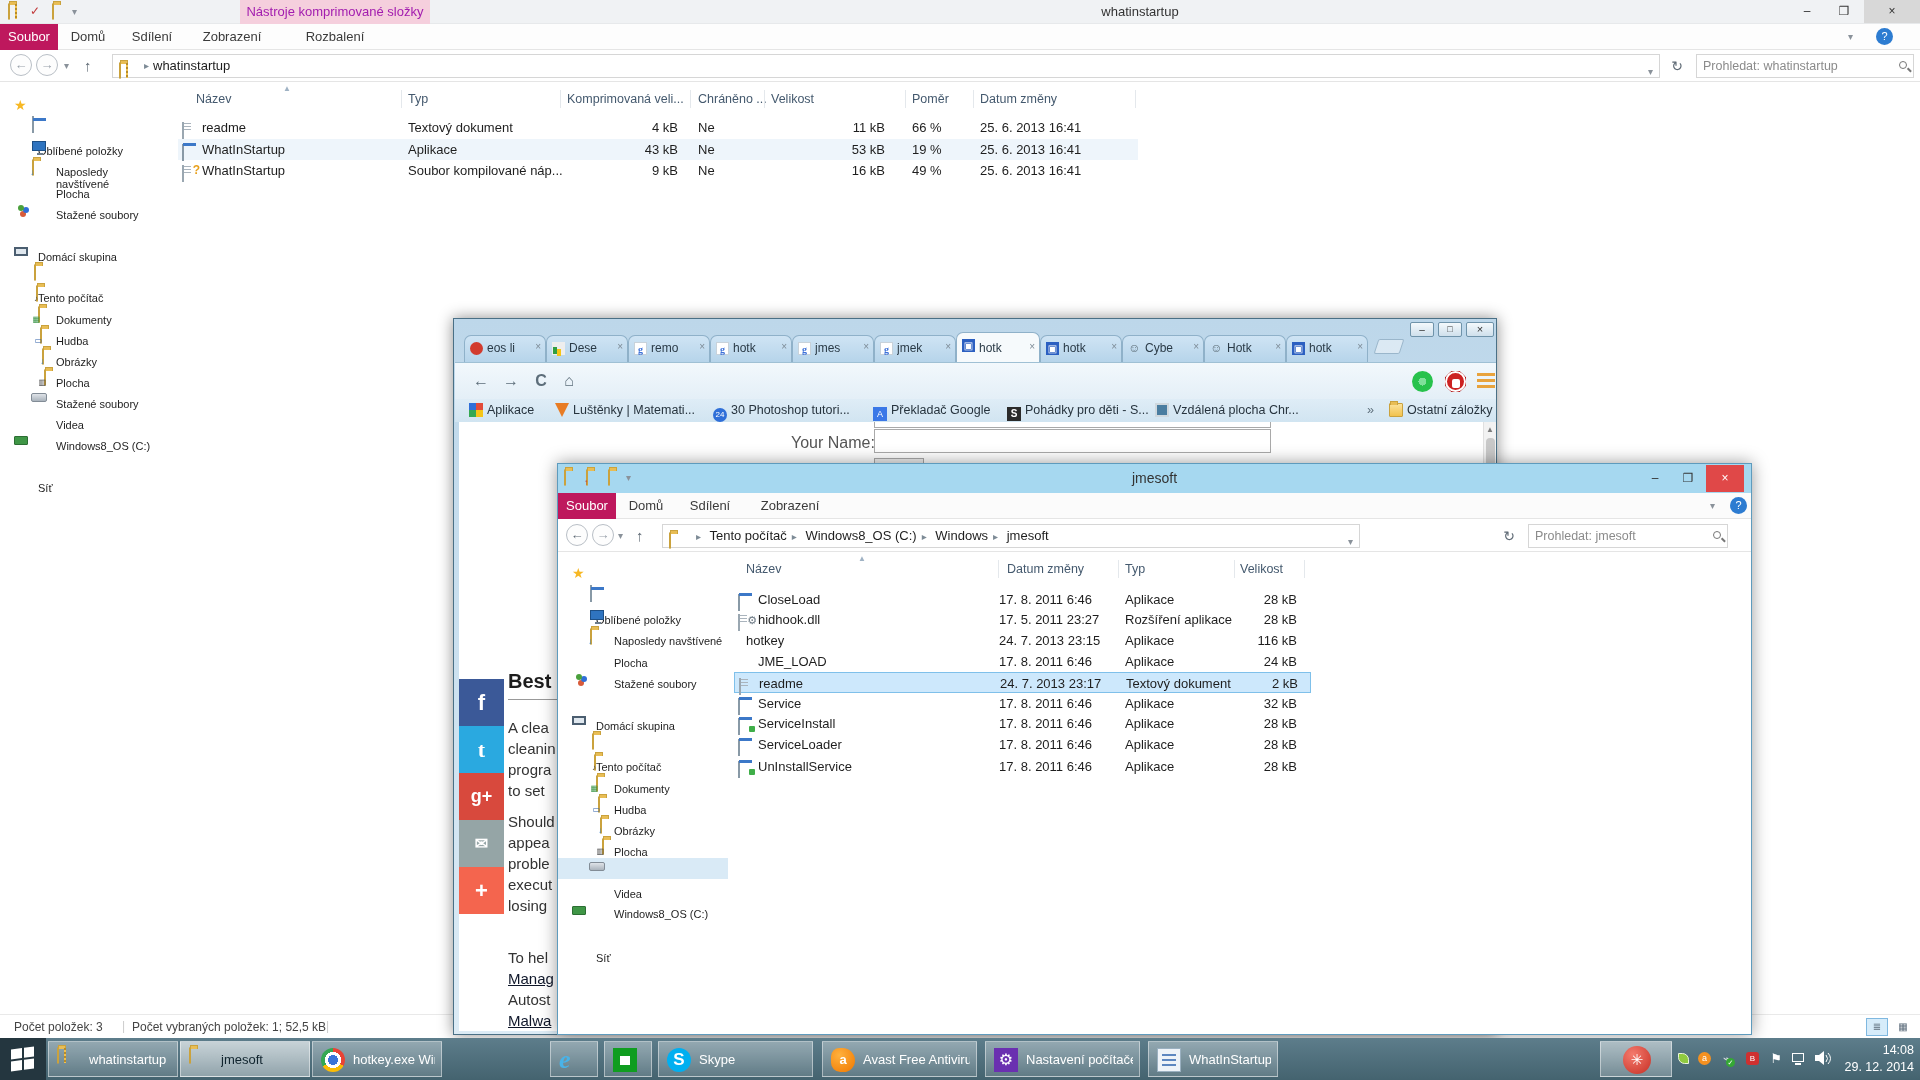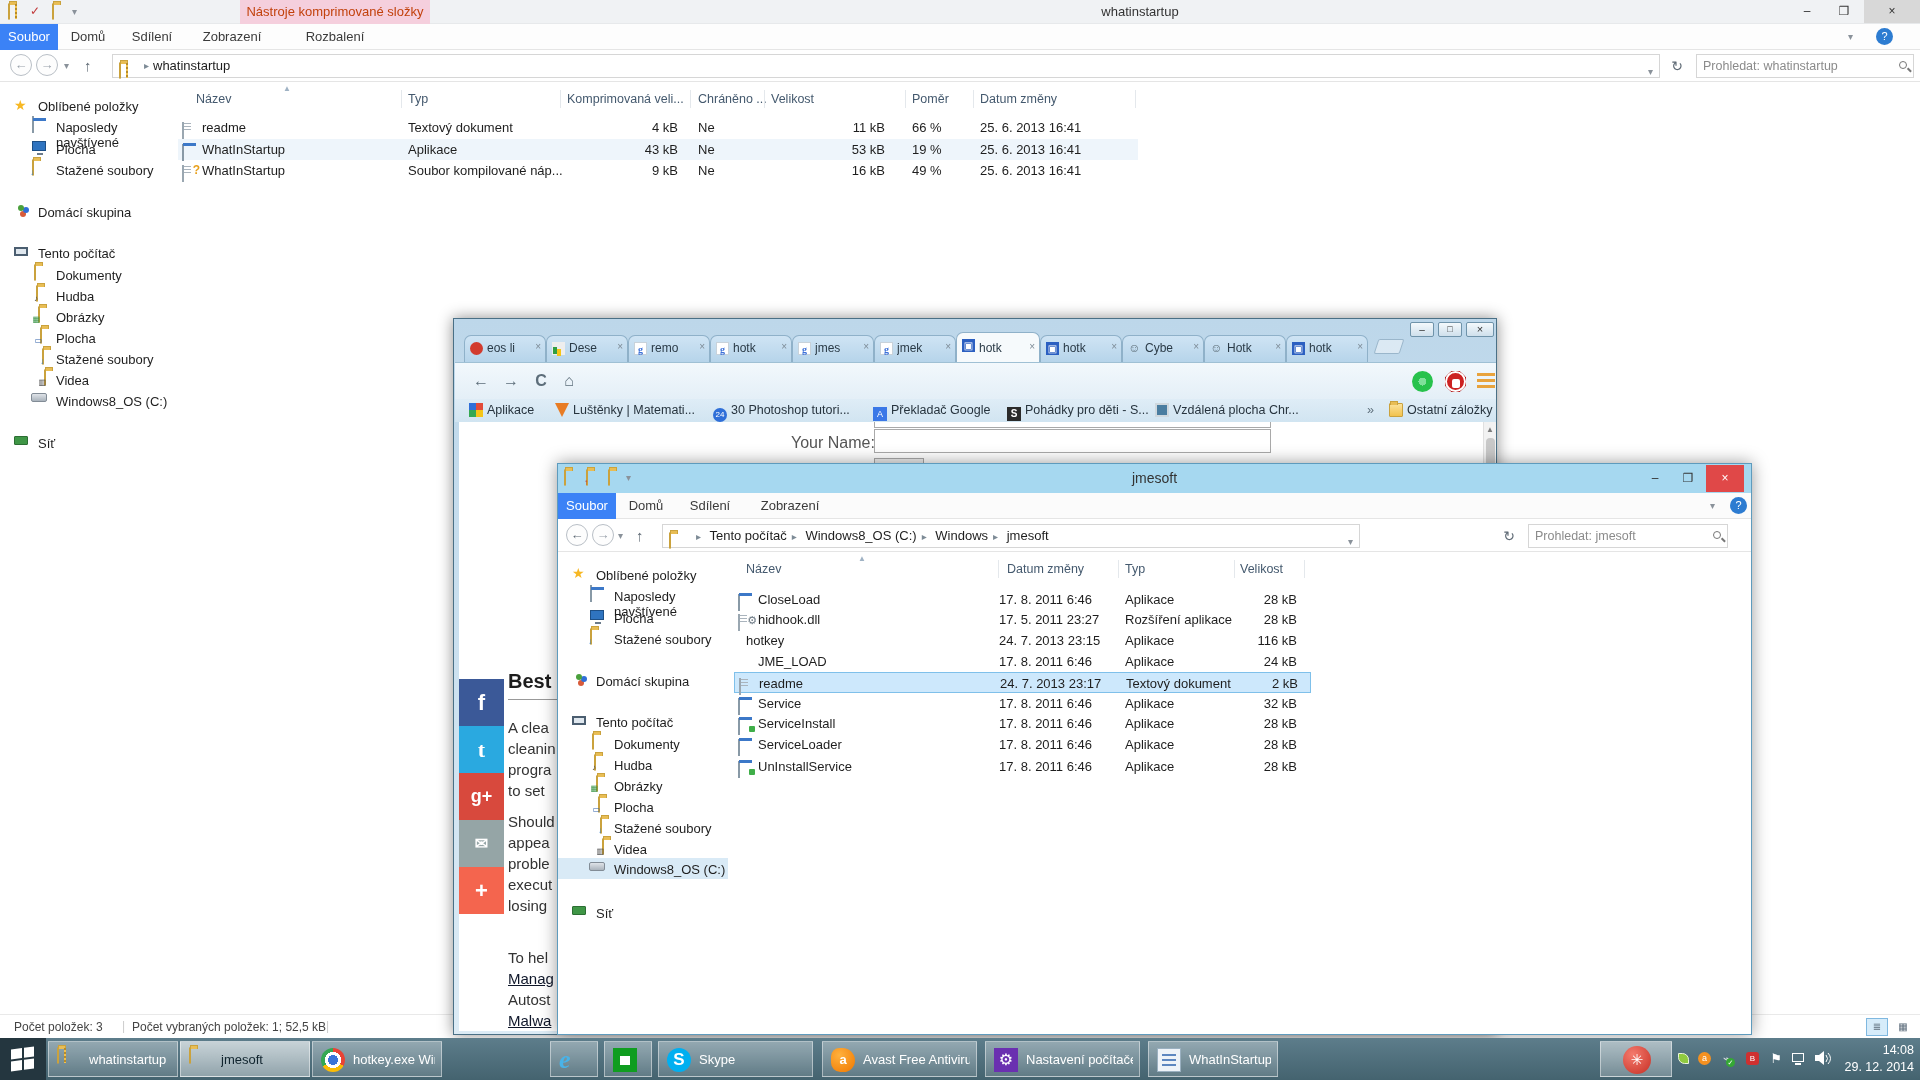--- a/index.html
+++ b/index.html
@@ -5,40 +5,40 @@
   * { margin:0; padding:0; box-sizing:border-box; }
   html,body { width:1920px; height:1080px; overflow:hidden; }
   body { font-family:"Liberation Sans", sans-serif; background:#fff; position:relative; font-size:13px; color:#1e1e1e; cursor:default; }
   .abs { position:absolute; }
   .txt { white-space:nowrap; }
 
   
   #w1 { position:absolute; inset:0; background:#fff; }
   #w1 .titlebar { position:absolute; left:0; top:0; right:0; height:24px; background:#f0f2f4; border-bottom:1px solid #e7e9eb; }
   .qat-ic { position:absolute; top:4px; width:16px; height:16px; }
-  .pinktab { position:absolute; left:240px; top:0; width:190px; height:24px; background:#f5cfdd; color:#c2410c; text-align:center; line-height:24px; font-size:13px; }
+  .pinktab { position:absolute; left:240px; top:0; width:190px; height:24px; background:#f5cfdd; color:#a21caf; text-align:center; line-height:24px; font-size:13px; }
   #w1 .wtitle { position:absolute; left:1040px; top:0; width:200px; text-align:center; line-height:24px; color:#333; font-size:13px; }
   .capbtn { position:absolute; top:0; height:23px; text-align:center; line-height:22px; color:#333; font-size:12px; }
   .ribbonrow { position:absolute; left:0; right:0; top:24px; height:26px; background:#fdfdfd; border-bottom:1px solid #e5e5e5; }
   .rtab { position:absolute; top:0; height:26px; line-height:26px; text-align:center; color:#3b3b3b; font-size:13px; }
-  .rtab.sel { background:#3b82f6; color:#fff; }
+  .rtab.sel { background:#be185d; color:#fff; }
   .addrrow { position:absolute; left:0; right:0; height:32px; background:#fff; border-bottom:1px solid #e5e5e5; }
   .navcirc { position:absolute; width:22px; height:22px; border:1px solid #b9bfc6; border-radius:50%; color:#9aa2ab; text-align:center; line-height:20px; font-size:13px; background:#fdfdfd; }
   .upar { position:absolute; color:#5f6a75; font-size:15px; }
   .crumbbox { position:absolute; height:24px; border:1px solid #d6d6d6; background:#fff; line-height:22px; }
   .srchbox { position:absolute; height:24px; border:1px solid #d6d6d6; background:#fff; }
   .srchbox input { border:0; outline:0; width:84%; height:100%; padding:0 6px; font:12.5px "Liberation Sans",sans-serif; color:#333; background:transparent; }
   .srchbox input::placeholder { color:#8b8b8b; }
   .mag { position:absolute; right:6px; top:6px; width:8px; height:8px; border:1.6px solid #777; border-radius:50%; }
   .mag::after { content:""; position:absolute; left:7px; top:7px; width:5px; height:1.6px; background:#777; transform:rotate(45deg); }
   .refbtn { position:absolute; width:22px; height:24px; color:#5f6a75; text-align:center; line-height:24px; font-size:14px; }
   .dd { color:#8a929a; font-size:10px; }
 
   
-  .side-lab { position:absolute; font-size:13px; color:#1e1e1e; }
+  .side-lab { position:absolute; font-size:11px; color:#1e1e1e;margin-top:46px; }
   .selrow-side { position:absolute; background:#d9eaf6; }
 
   
   .colhdr { position:absolute; color:#44596e; font-size:12.5px; }
   .hline { position:absolute; background:#e4e8ec; width:1px; }
   .sortcaret { position:absolute; color:#9fb2c4; font-size:8px; }
   .frow { position:absolute; height:21px; line-height:21px; font-size:13px; }
   .frow .cell { position:absolute; top:0; height:21px; line-height:21px; white-space:nowrap; }
   .ralign { text-align:right; }
   .hl1 { background:#eef5fb; }

